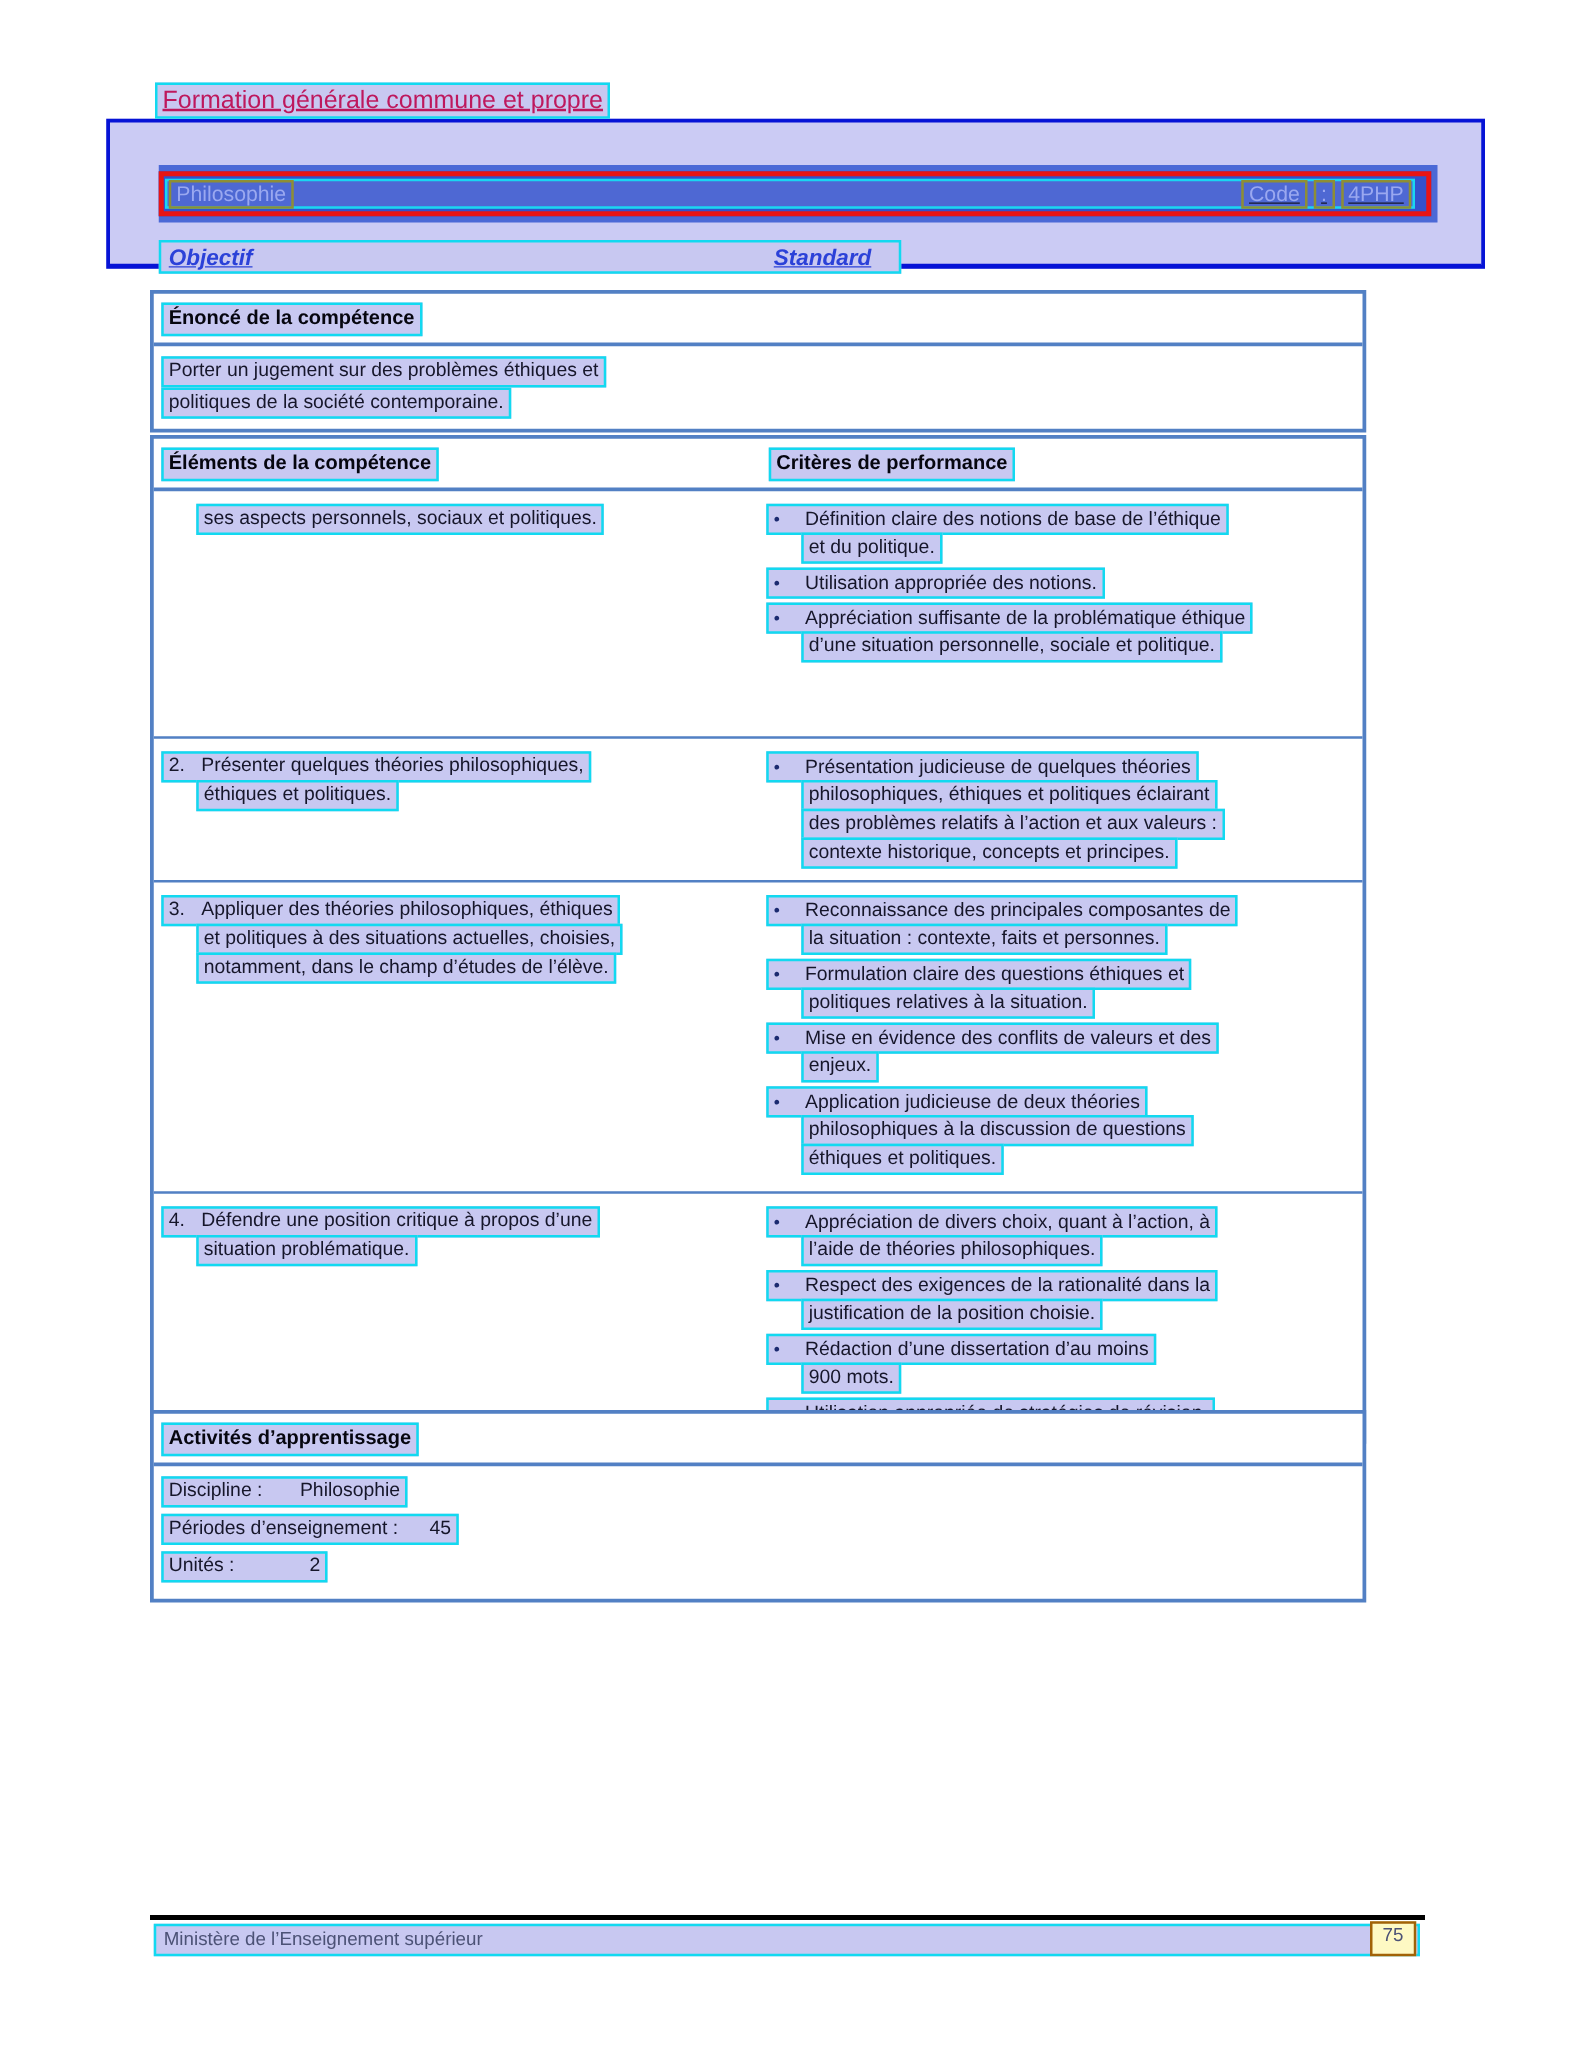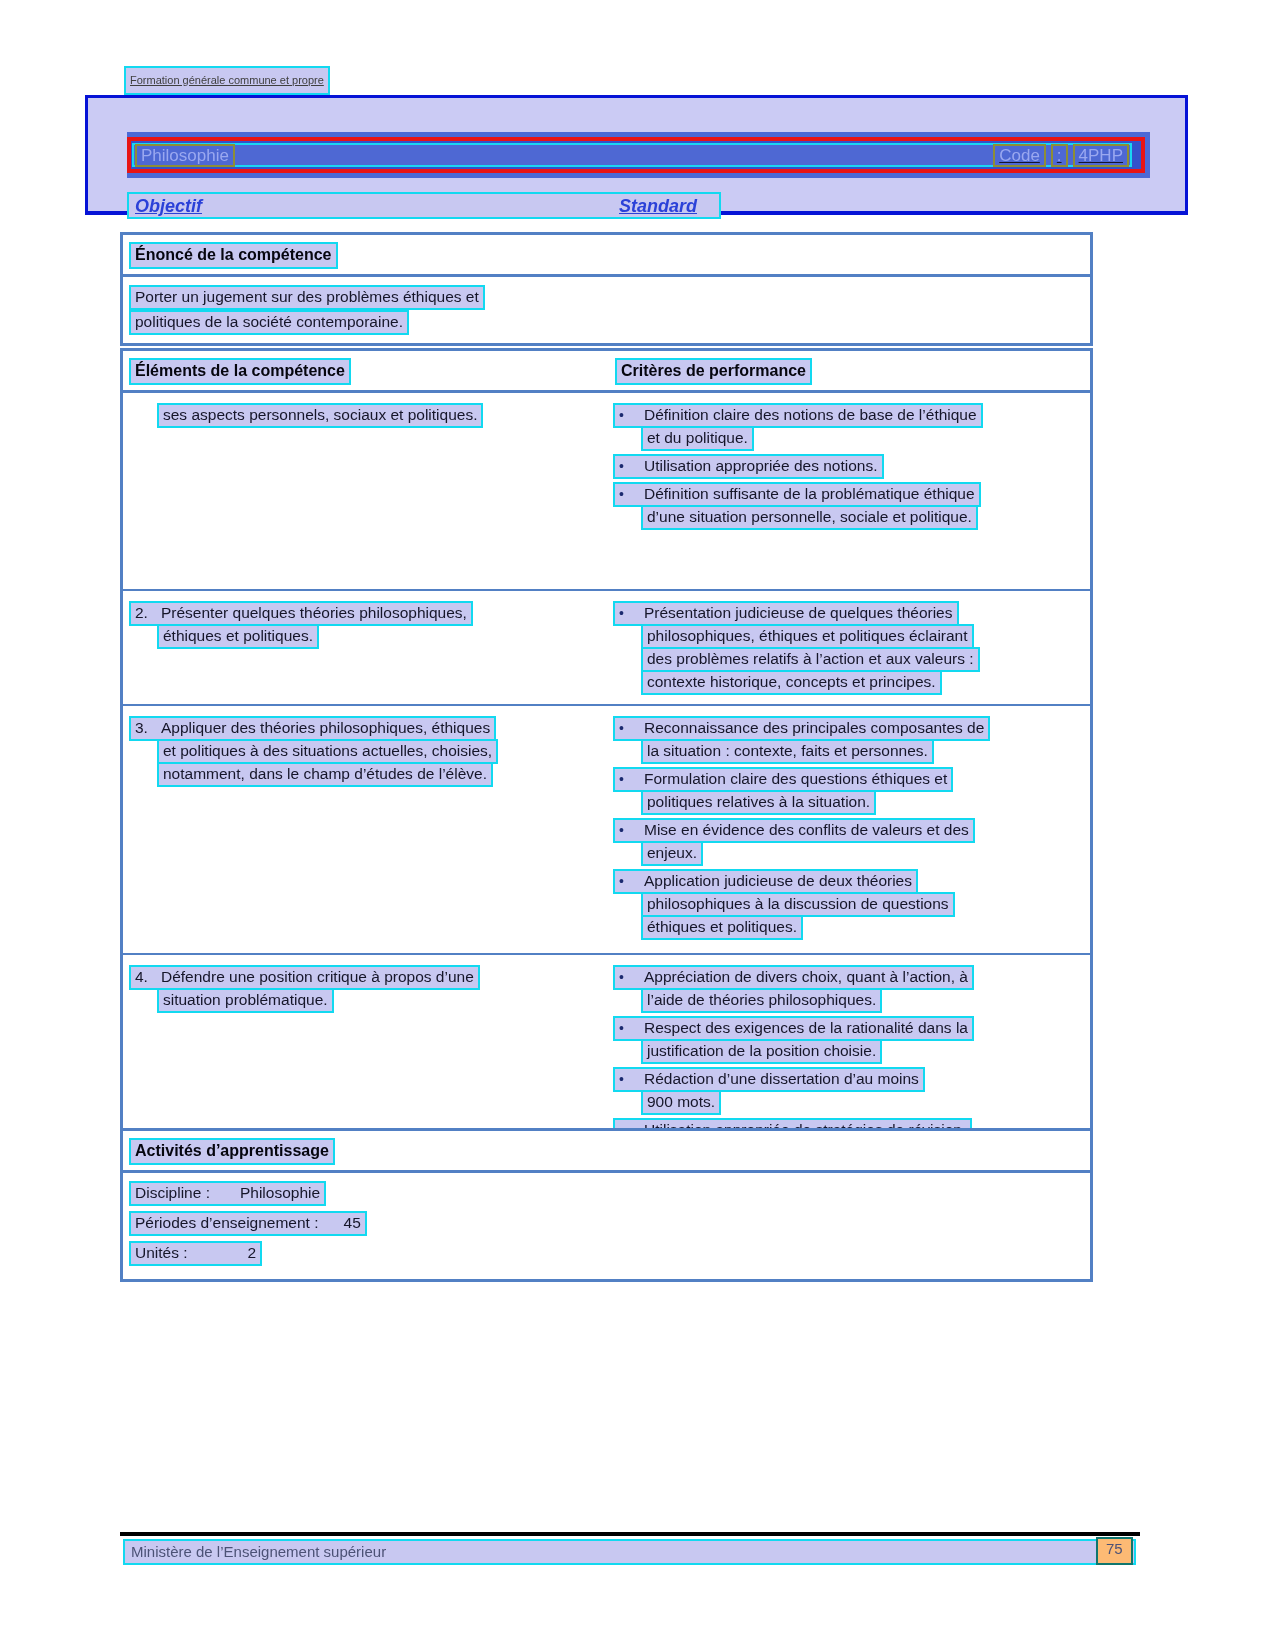--- a/index.html
+++ b/index.html
@@ -12,21 +12,21 @@
 
   
   .hl {
     display:inline-block; background:#c8c8f1; border:2px solid #12d9f0;
     padding:0 4px; line-height:20px; height:25px; box-sizing:border-box;
     white-space:nowrap; font-size:15.5px; vertical-align:top;
   }
 
   
   .doc-heading { position:absolute; left:124px; top:66px; z-index:6; }
-  .doc-heading .hl { color:#404040; font-size:11px; height:29px; line-height:24px; text-decoration:underline; }
+  .doc-heading .hl { color:#be185d; font-size:20px; height:29px; line-height:24px; text-decoration:underline; }
 
   
   .panel {
     position:absolute; left:85px; top:95px; width:1103px; height:120px;
     background:#cbcbf4; border:3px solid #0613d6; box-sizing:border-box; z-index:1;
   }
 
   
   .bar-outer { position:absolute; left:39px; top:34px; width:1023px; height:46px; background:#4b69d6; }
   .bar-inner {
@@ -89,21 +89,21 @@
 
   
   .footer-line { position:absolute; left:120px; top:1532px; width:1020px; height:4px; background:#000000; }
   .footer-strip {
     position:absolute; left:123px; top:1539px; width:1013px; height:26px;
     background:#c8c8f1; border:2px solid #12d9f0; box-sizing:border-box;
     font-size:15px; color:#4c5276; line-height:21px; padding-left:6px;
   }
   .page-num {
     position:absolute; left:1096px; top:1537px; height:28px; box-sizing:border-box;
-    border:2px solid #0f766e; background:#fdba74; padding:1px 8px 0 8px;
+    border:2px solid #a16207; background:#fef9c3; padding:1px 8px 0 8px;
     color:#4c5276; font-size:15px;
   }
 </style>
 </head>
 <body>
 
 <div class="page">
 
   <div class="doc-heading">
     <span class="hl">Formation générale commune et propre</span>
@@ -155,21 +155,21 @@
       </div>
       <div class="cell-r">
         <div class="crit">
           <div class="line"><span class="hl"><span class="bullet">•</span><span>Définition claire des notions de base de l’éthique</span></span></div>
           <div class="line indent"><span class="hl">et du politique.</span></div>
         </div>
         <div class="crit">
           <div class="line"><span class="hl"><span class="bullet">•</span><span>Utilisation appropriée des notions.</span></span></div>
         </div>
         <div class="crit">
-          <div class="line"><span class="hl"><span class="bullet">•</span><span>Définition suffisante de la problématique éthique</span></span></div>
+          <div class="line"><span class="hl"><span class="bullet">•</span><span>Appréciation suffisante de la problématique éthique</span></span></div>
           <div class="line indent"><span class="hl">d’une situation personnelle, sociale et politique.</span></div>
         </div>
       </div>
     </div>
 
     <div class="row" style="min-height:110px;margin-top:36px;">
       <div class="cell-l">
         <div class="line"><span class="hl"><span class="num">2.</span><span>Présenter quelques théories philosophiques,</span></span></div>
         <div class="line indent"><span class="hl">éthiques et politiques.</span></div>
       </div>

